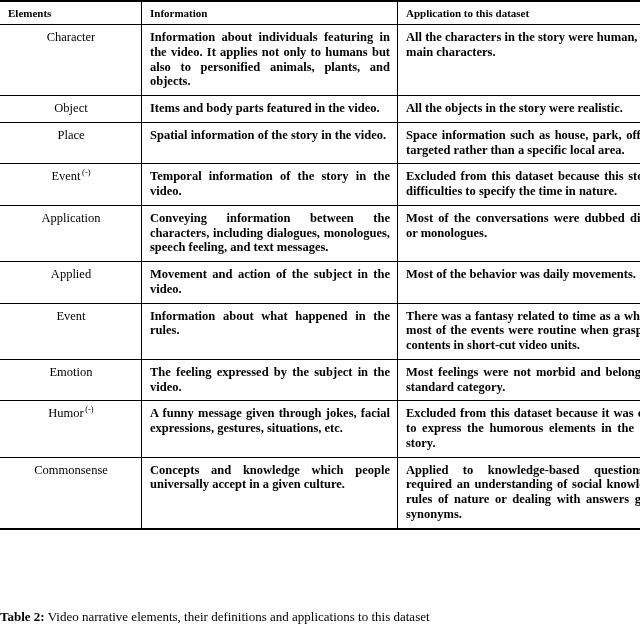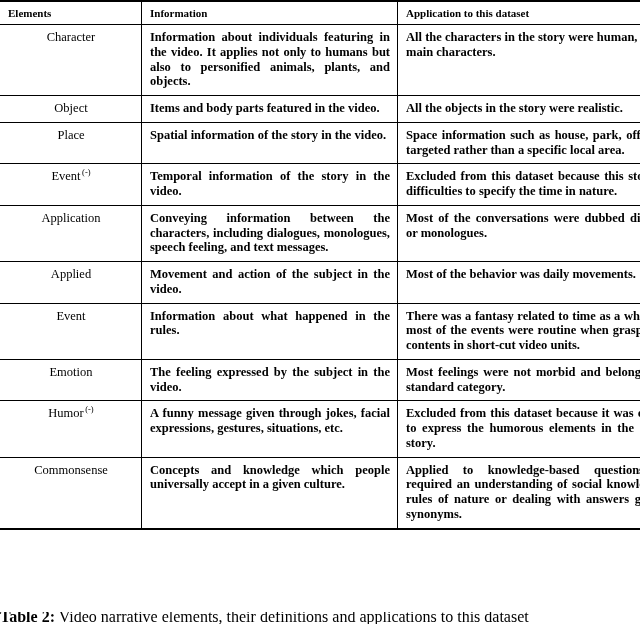--- a/index.html
+++ b/index.html
@@ -99,21 +99,21 @@
     bottom: 0;
     width: 640px;
     height: 12px;
     overflow: hidden;
   }
   #caption-strip .caption-text {
     position: absolute;
     left: 0;
     top: -2px;
     width: 556px;
-    font-size: 16px;
+    font-size: 13px;
     line-height: 14px;
     white-space: nowrap;
     color: #000;
   }
   #caption-strip .caption-label {
     font-weight: bold;
   }
 </style>
 </head>
 <body>

